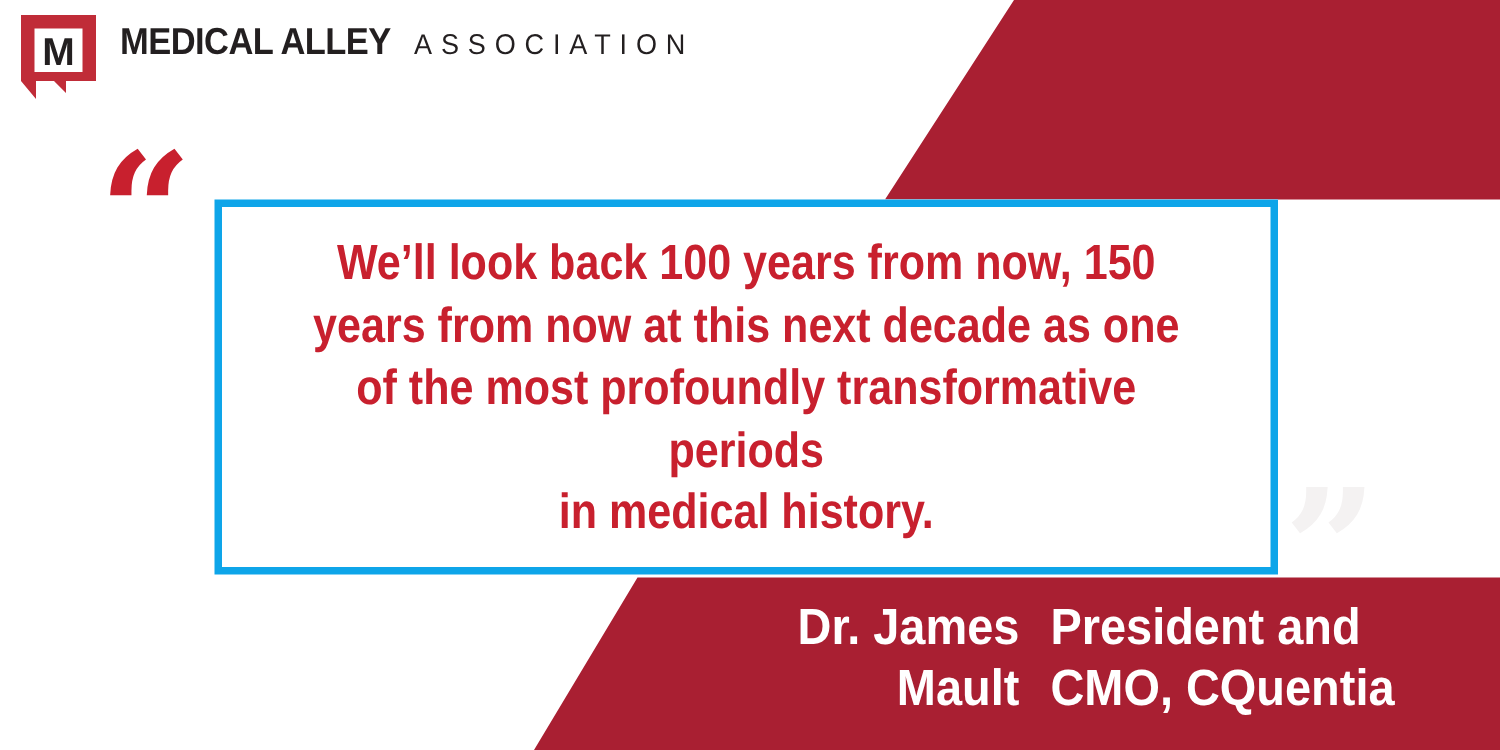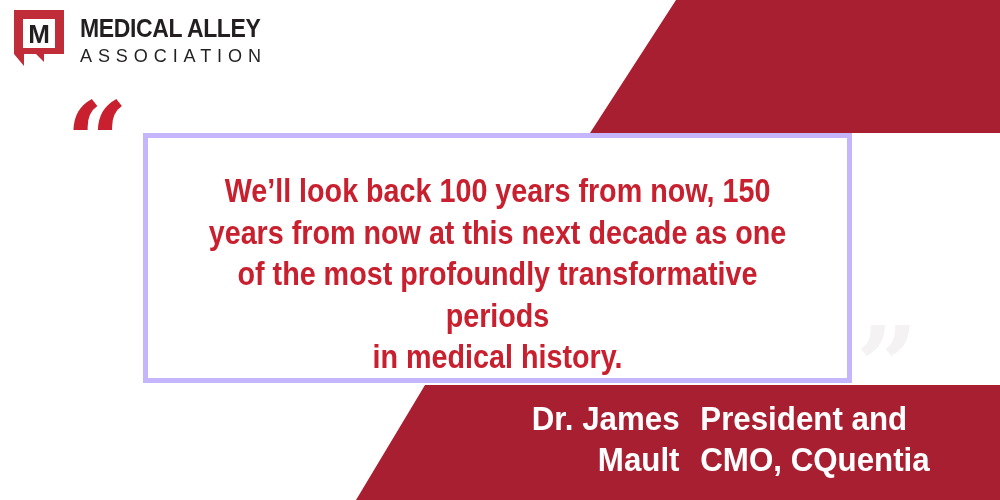--- a/index.html
+++ b/index.html
@@ -39,21 +39,21 @@
   .logo-mark {
     position: relative;
     width: 50px;
     height: 62px;
     flex: 0 0 auto;
   }
   .logo-words {
     margin-left: 16px;
     margin-top: 6px;
     display: flex;
-    flex-direction: column;
+    flex-direction: row;
     line-height: 1;
   }
   .logo-line1 {
     font-family: "Liberation Sans Narrow", "Liberation Sans", sans-serif;
     font-weight: bold;
     font-size: 25px;
     letter-spacing: -0.4px;
     color: #231f20;
     transform: scaleX(0.92);
     transform-origin: left center;
@@ -100,24 +100,24 @@
   }
 
   
   .quote-box {
     position: absolute;
     left: 143px;
     top: 133px;
     width: 709px;
     height: 250px;
     background: #ffffff;
-    border: 5px solid #c4b5fd;
+    border: 5px solid #0ea5e9;
     box-sizing: border-box;
     display: flex;
-    align-items: flex-end;
+    align-items: center;
     justify-content: center;
   }
   .quote-text {
     font-family: "Liberation Sans Narrow", "Liberation Sans", sans-serif;
     font-weight: bold;
     font-size: 33px;
     line-height: 1.26;
     color: #C8202E;
     text-align: center;
     transform: scaleX(0.87);

